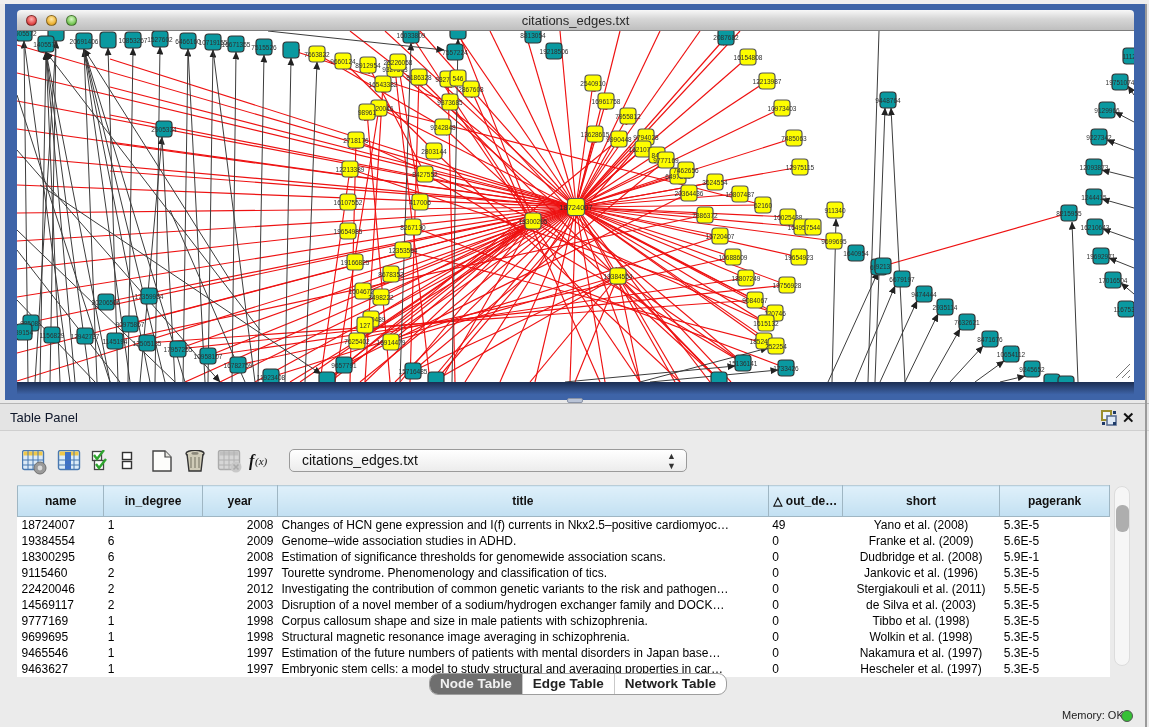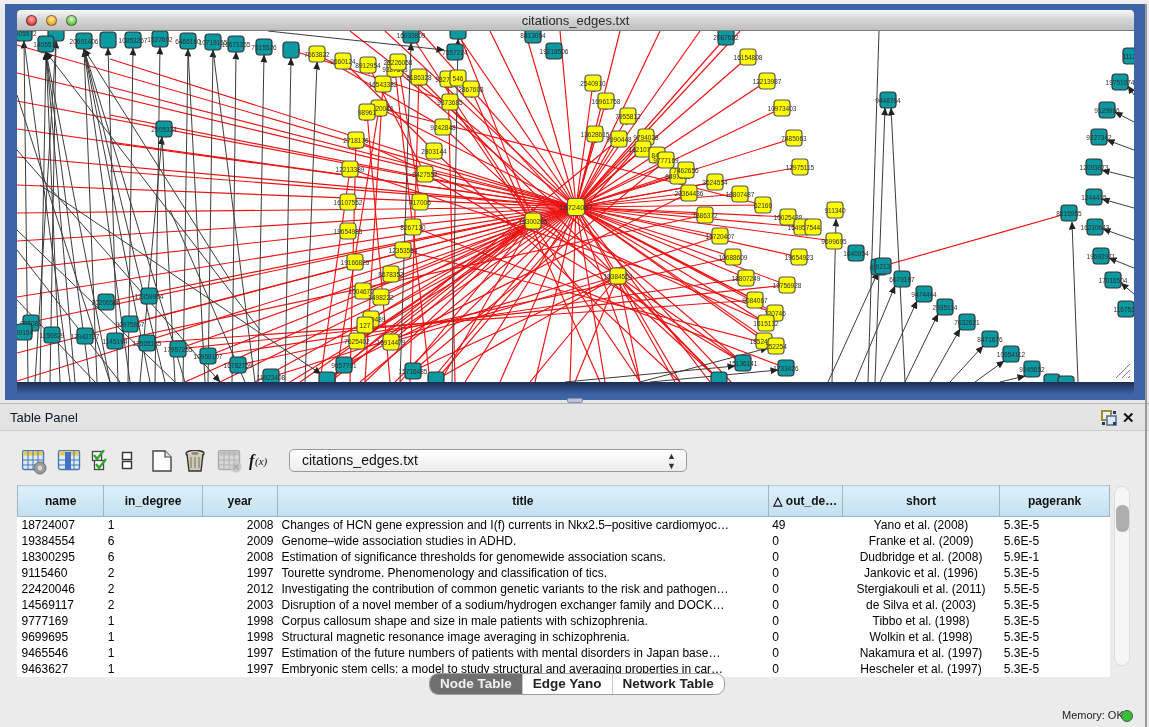--- a/index.html
+++ b/index.html
@@ -703,17 +703,17 @@
         <td class="c5">0</td>
         <td class="c6">Hescheler et al. (1997)</td>
         <td class="c7">5.3E-5</td>
       </tr>
 </tbody>
   </table>
 <div class="abs" id="sbar"></div>
 <div class="abs" id="sthumb"></div>
 <div class="abs" id="tabs">
     <div class="sel">Node Table</div>
-    <div>Edge Yano</div>
+    <div>Edge Table</div>
     <div style="border-right:none">Network Table</div>
   </div>
 <div class="abs" id="mem">Memory: OK</div>
 <div class="abs" id="memdot"></div>
 <div class="abs" id="rightline"></div>
 </body></html>

